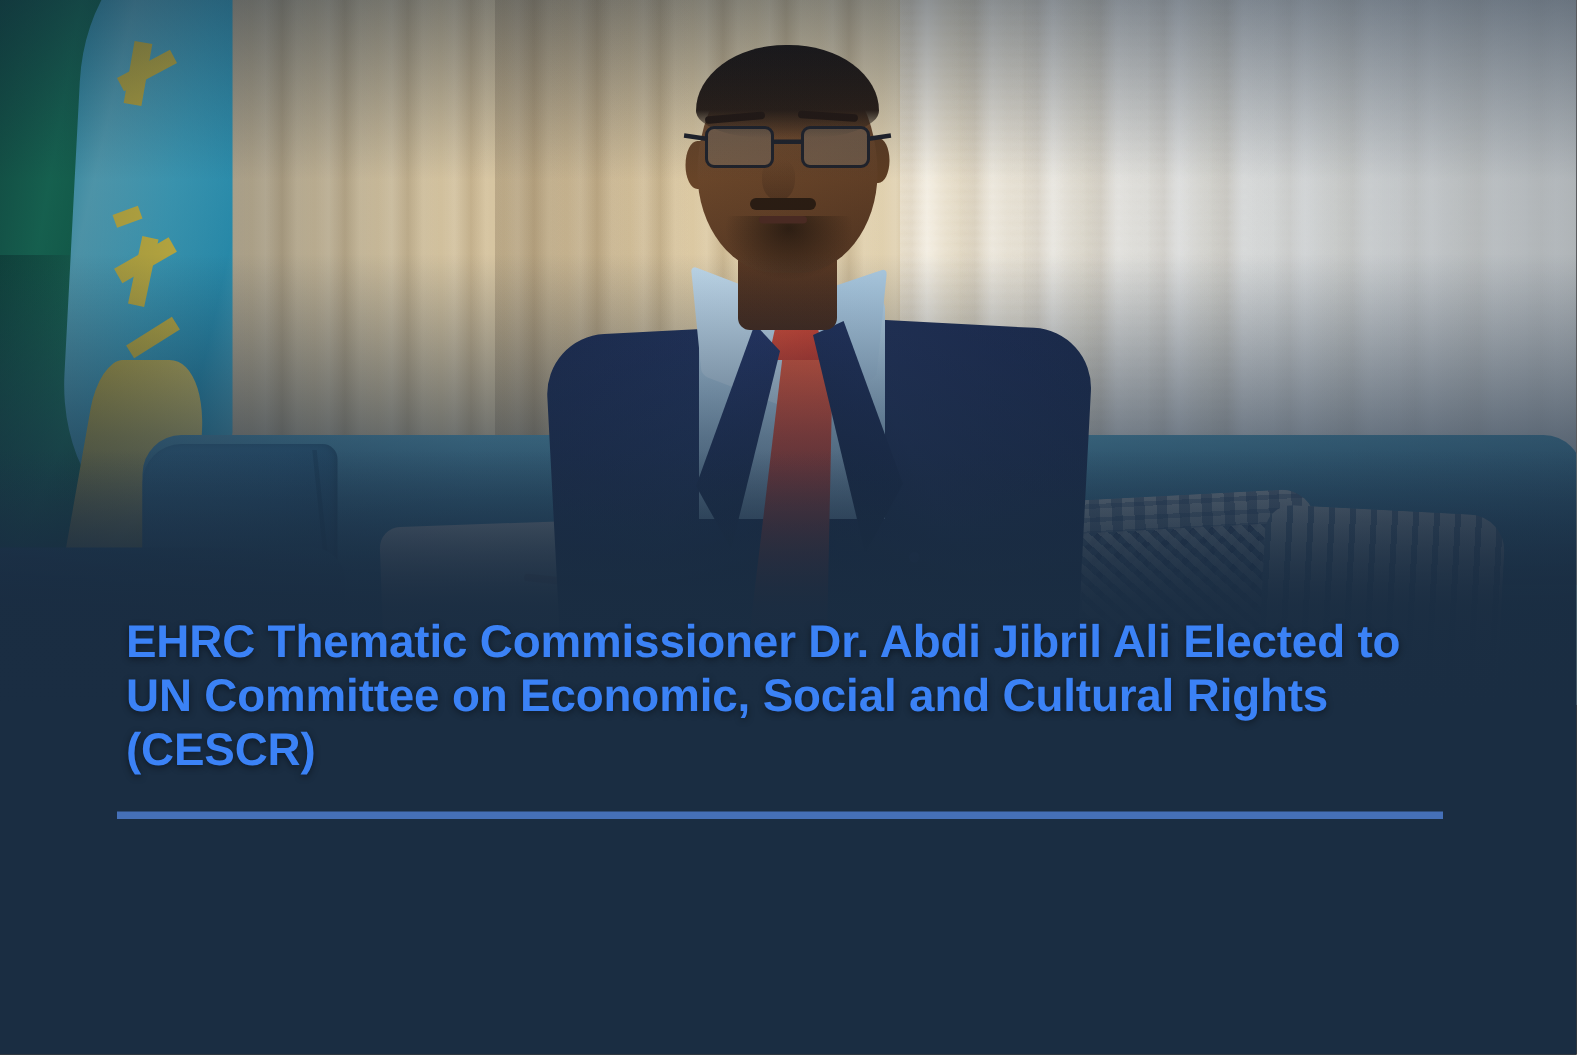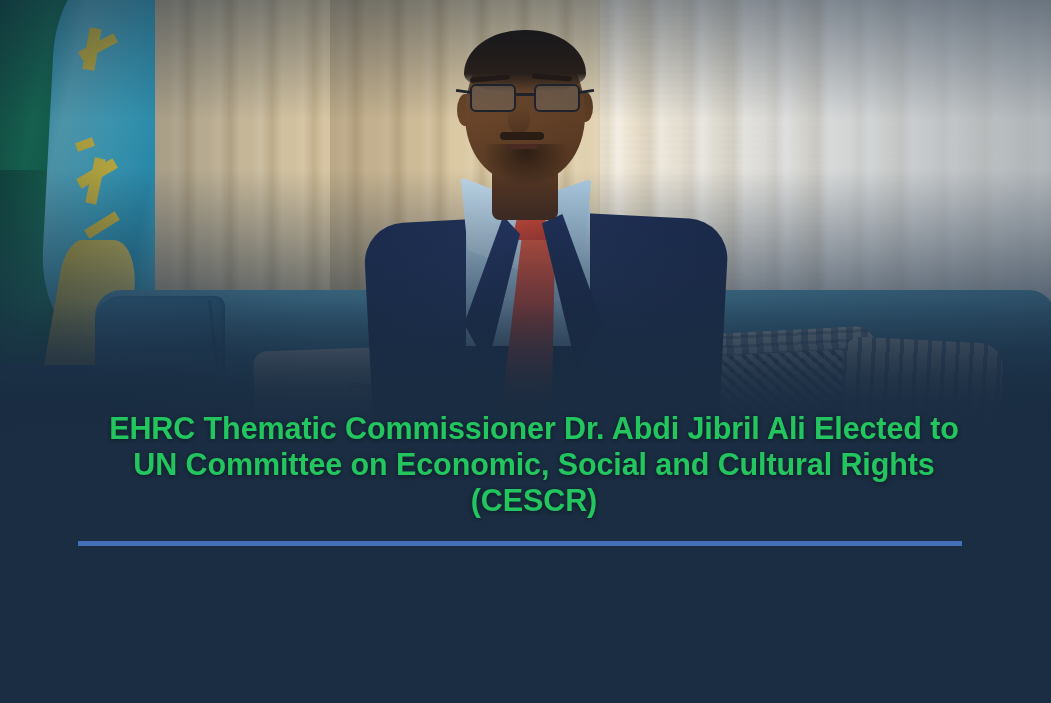--- a/index.html
+++ b/index.html
@@ -278,27 +278,26 @@
 
   
   .panel{
     position:absolute; left:0; top:455px; width:1051px; height:248px;
     background:linear-gradient(180deg, rgba(26,45,66,.0) 0%, #1a2d42 14%, #1a2d42 100%);
   }
 
   
   .headline{
     position:absolute; left:84px; top:410px; width:900px;
-    color:#22c55e;
+    color:#3b82f6;
     font-size:30.5px;
     line-height:36px;
     font-weight:700;
     letter-spacing:-.1px;
     text-shadow:0 1px 5px rgba(0,0,0,.45);
-    text-align:center;
   }
 
   
   .divider{
     position:absolute; left:78px; top:541px; width:884px; height:5px;
     background:#4570b8;
   }
 
   
   .footer{

